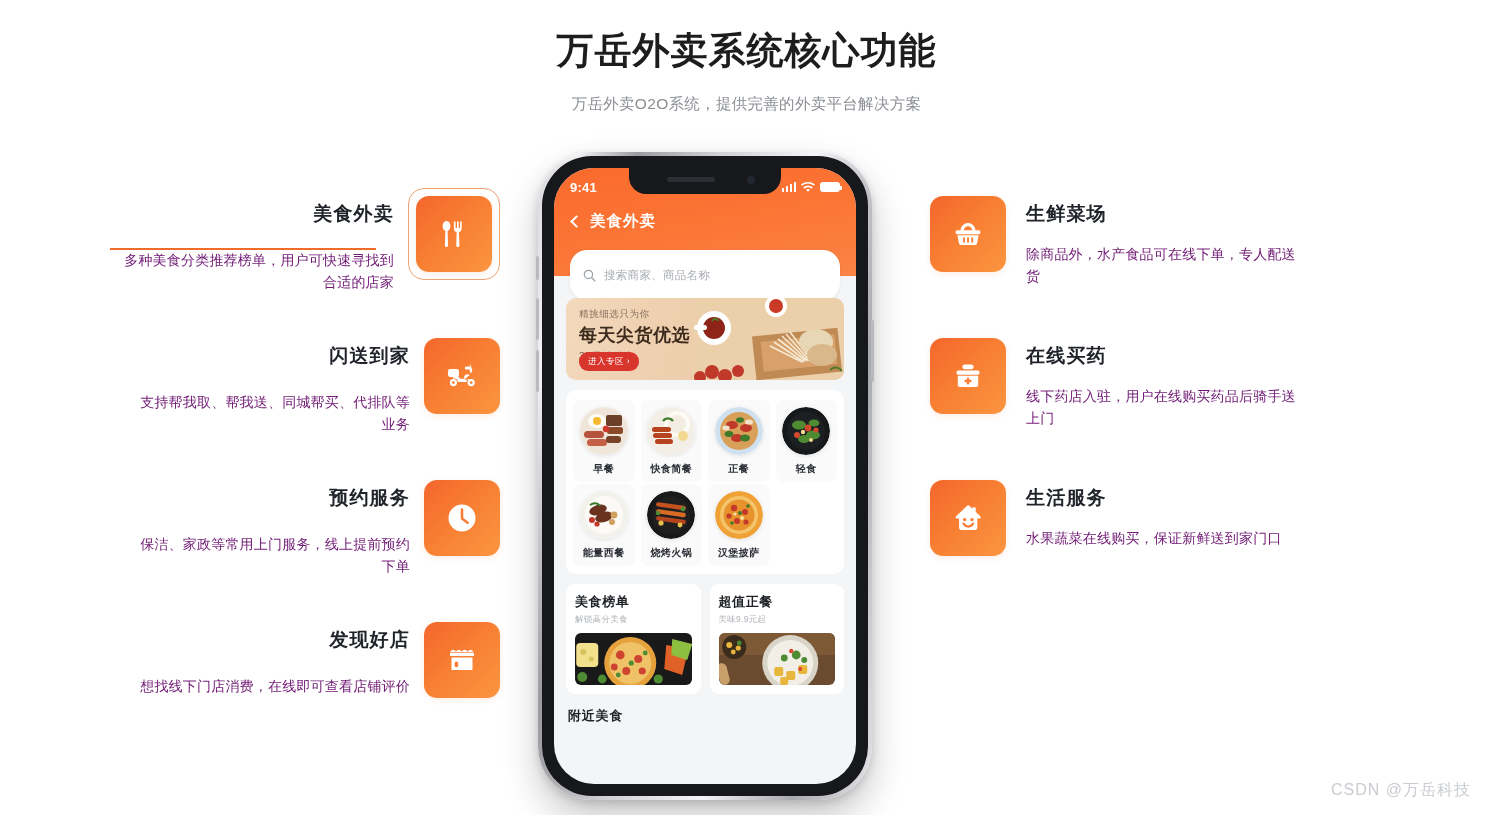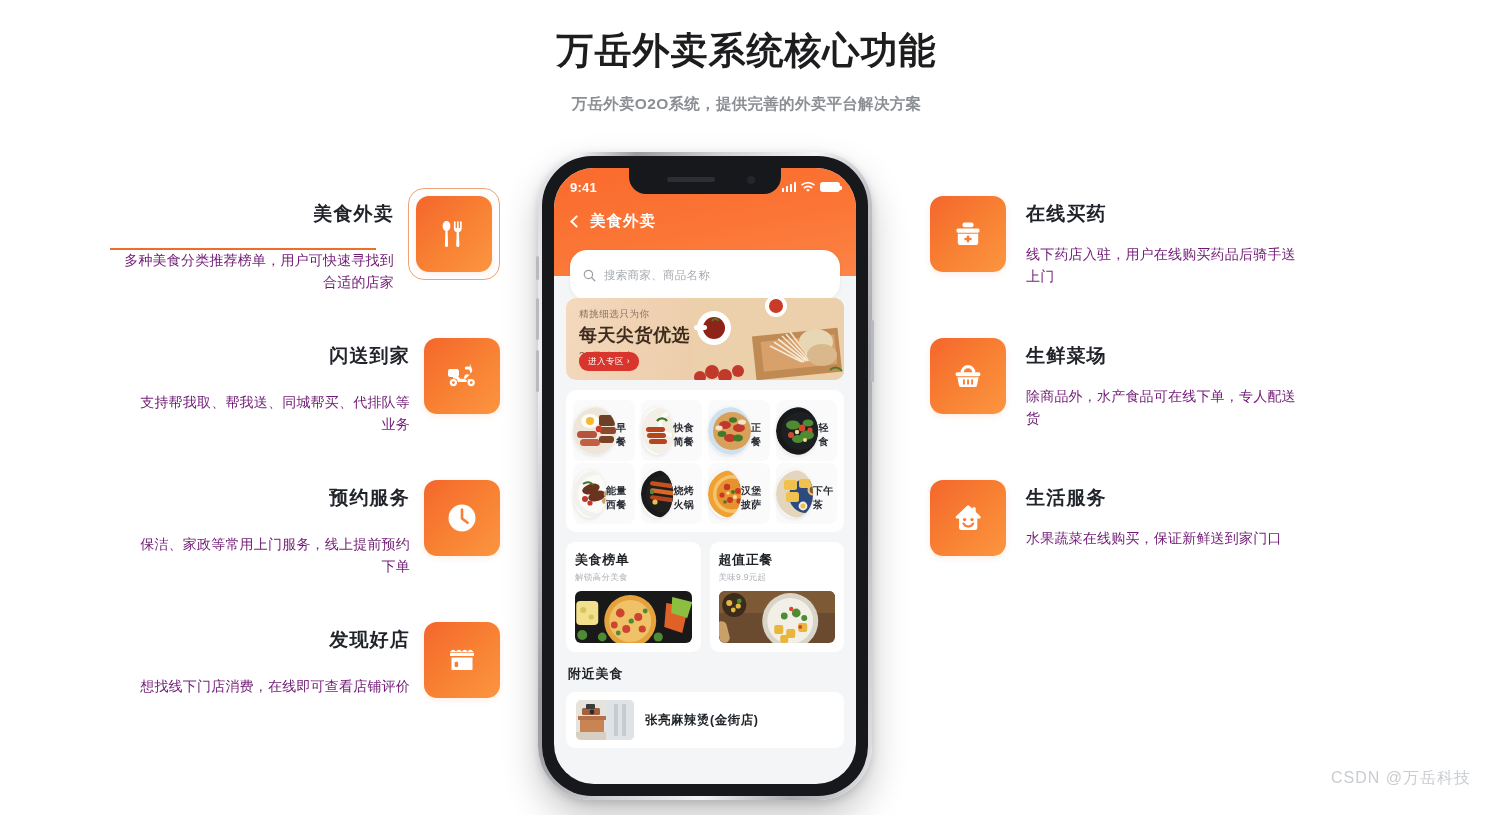--- a/index.html
+++ b/index.html
@@ -13,21 +13,21 @@
 
   
   .hdr { position: absolute; top: 0; left: 0; width: 1493px; text-align: center; }
   .hdr-title {
     margin-top: 28px;
     font-size: 37px; font-weight: 700; color: #1d1d1f;
     letter-spacing: 1px; line-height: 1.25;
   }
   .hdr-sub {
     margin-top: 20px;
-    font-size: 15.5px; color: #8b8f94; font-weight: 700;
+    font-size: 15.5px; color: #8b8f94; font-weight: 400;
     letter-spacing: .3px;
   }
 
   
   .col { position: absolute; top: 196px; width: 390px; }
   .col-left  { left: 110px; }
   .col-right { left: 930px; }
 
   .feat { position: relative; display: flex; height: 142px; }
   .feat-left  { justify-content: flex-end; }
@@ -173,21 +173,21 @@
     padding: 3.5px 9px; border-radius: 9px; letter-spacing: .5px;
     display: inline-flex; align-items: center; gap: 2px;
   }
 
   
   .cats {
     margin-top: 10px; background: #fff; border-radius: 10px;
     padding: 10px 4px 8px;
     display: grid; grid-template-columns: repeat(4,1fr); row-gap: 2px;
   }
-  .cat { display: flex; flex-direction: row; align-items: center; padding: 7px 0 6px; border-radius: 8px; background: #fafafb; margin: 0 3px; }
+  .cat { display: flex; flex-direction: column; align-items: center; padding: 7px 0 6px; border-radius: 8px; background: #fafafb; margin: 0 3px; }
   .cat-img { width: 48px; height: 48px; border-radius: 50%; overflow: hidden; box-shadow: 0 1px 4px rgba(0,0,0,.1); }
   .cat-img svg { display:block; }
   .cat-label { margin-top: 7px; font-size: 10px; color: #2b2f35; font-weight: 700; letter-spacing: .4px; }
 
   
   .promos { margin-top: 10px; display: grid; grid-template-columns: 1fr 1fr; gap: 9px; }
   .promo { background: #fff; border-radius: 9px; padding: 9px 9px 9px; }
   .promo-t { font-size: 13px; font-weight: 700; color: #1f2327; letter-spacing: .6px; }
   .promo-s { font-size: 8.5px; color: #aeb2b7; margin-top: 3px; letter-spacing: .3px; }
   .promo-img { margin-top: 7px; height: 52px; border-radius: 6px; overflow: hidden; }
@@ -197,21 +197,21 @@
   .nearby-t { margin-top: 13px; font-size: 13px; font-weight: 700; color: #1f2327; letter-spacing: .8px; padding-left: 2px; }
   .nearby-card {
     margin-top: 9px; background: #fff; border-radius: 9px;
     display: flex; align-items: center; gap: 11px; padding: 9px 10px; height: 56px;
   }
   .nearby-img { width: 58px; height: 40px; flex: 0 0 58px; border-radius: 5px; overflow: hidden; }
   .nearby-name { font-size: 12.5px; font-weight: 700; color: #1f2327; letter-spacing: .5px; }
 
   
   .wm {
-    position: absolute; right: 22px; bottom: 26px;
+    position: absolute; right: 22px; bottom: 14px;
     font-size: 16px; color: #c9ccd0; letter-spacing: 1px; margin-left: 38px;
   }
 </style>
 </head>
 <body>
 
 <div class="page">
 
   <div class="hdr">
     <div class="hdr-title">万岳外卖系统核心功能</div>
@@ -290,59 +290,59 @@
               <rect x="13.6" y="22.6" width="3.6" height="5.6" rx="1.8" fill="#f97d36"></rect>
             </g>
           </svg>
         </div>
       </div>
     </div>
   </div>
 
   <div class="col col-right">
 
-
-    <div class="feat feat-right">
-      <div class="tile-wrap">
-        <div class="tile">
-          <svg width="42" height="42" viewBox="0 0 42 42">
-            <g fill="#fff">
-              <rect x="15.5" y="9.6" width="11" height="4.6" rx="2"></rect>
-              <rect x="9.5" y="15.5" width="23" height="4.2" rx="1.6"></rect>
-              <path d="M10.8 20.8h20.4v9.1c0 1.1-.9 2-2 2H12.8c-1.1 0-2-.9-2-2v-9.1z"></path>
-              <rect x="19.8" y="22.4" width="2.4" height="7.2" rx="1" fill="#f97d36"></rect>
-              <rect x="17.4" y="24.8" width="7.2" height="2.4" rx="1" fill="#f97d36"></rect>
-            </g>
-          </svg>
-        </div>
-      </div>
-      <div class="feat-txt">
-        <div class="feat-title">在线买药</div>
-        <div class="feat-desc">线下药店入驻，用户在线购买药品后骑手送上门</div>
-      </div>
-    </div>
 
     <div class="feat feat-right">
       <div class="tile-wrap">
         <div class="tile">
           <svg width="42" height="42" viewBox="0 0 42 42">
             <g fill="#fff">
               <path d="M13.6 17.4a7.4 7.4 0 0114.8 0h-3.2a4.2 4.2 0 00-8.4 0h-3.2z"></path>
               <rect x="8.6" y="17.2" width="24.8" height="4" rx="1.6"></rect>
               <path d="M10.4 22.3h21.2l-1.6 8.1a2.1 2.1 0 01-2.1 1.7H14.1a2.1 2.1 0 01-2.1-1.7l-1.6-8.1z"></path>
               <rect x="16" y="24.3" width="1.9" height="5.4" rx=".9" fill="#f97d36"></rect>
               <rect x="20.1" y="24.3" width="1.9" height="5.4" rx=".9" fill="#f97d36"></rect>
               <rect x="24.2" y="24.3" width="1.9" height="5.4" rx=".9" fill="#f97d36"></rect>
             </g>
           </svg>
         </div>
       </div>
       <div class="feat-txt">
         <div class="feat-title">生鲜菜场</div>
         <div class="feat-desc">除商品外，水产食品可在线下单，专人配送货</div>
+      </div>
+    </div>
+
+    <div class="feat feat-right">
+      <div class="tile-wrap">
+        <div class="tile">
+          <svg width="42" height="42" viewBox="0 0 42 42">
+            <g fill="#fff">
+              <rect x="15.5" y="9.6" width="11" height="4.6" rx="2"></rect>
+              <rect x="9.5" y="15.5" width="23" height="4.2" rx="1.6"></rect>
+              <path d="M10.8 20.8h20.4v9.1c0 1.1-.9 2-2 2H12.8c-1.1 0-2-.9-2-2v-9.1z"></path>
+              <rect x="19.8" y="22.4" width="2.4" height="7.2" rx="1" fill="#f97d36"></rect>
+              <rect x="17.4" y="24.8" width="7.2" height="2.4" rx="1" fill="#f97d36"></rect>
+            </g>
+          </svg>
+        </div>
+      </div>
+      <div class="feat-txt">
+        <div class="feat-title">在线买药</div>
+        <div class="feat-desc">线下药店入驻，用户在线购买药品后骑手送上门</div>
       </div>
     </div>
 
     <div class="feat feat-right">
       <div class="tile-wrap">
         <div class="tile">
           <svg width="42" height="42" viewBox="0 0 42 42">
             <g fill="#fff">
               <rect x="25.3" y="10.2" width="3.4" height="7" rx="1.2"></rect>
               <path d="M20.1 8.8a1.6 1.6 0 012.2 0l11 10.4c.9.8.3 2.3-.9 2.3h-2.1v9.3c0 1.3-1 2.3-2.3 2.3H14.4c-1.3 0-2.3-1-2.3-2.3v-9.3H10c-1.2 0-1.8-1.5-.9-2.3l11-10.4z"></path>
@@ -596,38 +596,20 @@
                     </g>
                   <g fill="#f7e2a0">
                       <circle cx="27" cy="27" r="2"></circle>
                       <circle cx="20" cy="23" r="1.6"></circle>
                     </g>
                 </svg>
               </div>
               <div class="cat-label">汉堡披萨</div>
             </div>
 
-            <div class="cat">
-              <div class="cat-img">
-                <svg width="48" height="48" viewBox="0 0 48 48">
-                  <circle cx="24" cy="24" r="24" fill="#e4d6bc"></circle>
-                  <circle cx="30" cy="26" r="17" fill="#2d4a80"></circle>
-                  <g fill="#f0c14c">
-                    <rect x="8" y="10" width="13" height="10" rx="2.5"></rect>
-                    <rect x="10" y="22" width="13" height="10" rx="2.5"></rect>
-                    <rect x="23" y="9" width="12" height="9" rx="2.5"></rect>
-                  </g>
-                  <circle cx="37" cy="20" r="5.5" fill="#e4c384"></circle>
-                  <circle cx="37" cy="20" r="3.4" fill="#8a5a22"></circle>
-                  <circle cx="27" cy="36" r="4.4" fill="#f2f0ea"></circle>
-                  <circle cx="27" cy="36" r="2.6" fill="#f0c14c"></circle>
-                </svg>
-              </div>
-              <div class="cat-label">下午茶</div>
-            </div>
           </div>
 
           <div class="promos">
             <div class="promo">
               <div class="promo-t">美食榜单</div>
               <div class="promo-s">解锁高分美食</div>
               <div class="promo-img">
                 <svg width="100%" height="52" viewBox="0 0 130 52" preserveAspectRatio="xMidYMid slice">
                   <rect width="130" height="52" fill="#19191a"></rect>
                   <circle cx="62" cy="30" r="26" fill="#e5a23c"></circle>
@@ -691,37 +673,20 @@
                   <g fill="#4f8b33">
                       <circle cx="27" cy="10" r="2.4"></circle>
                     </g>
                   <rect x="6" y="30" width="10" height="22" rx="5" fill="#c9a06a" transform="rotate(-14 11 41)"></rect>
                 </svg>
               </div>
             </div>
           </div>
 
           <div class="nearby-t">附近美食</div>
-          <div class="nearby-card">
-            <div class="nearby-img">
-              <svg width="58" height="40" viewBox="0 0 58 40" preserveAspectRatio="xMidYMid slice">
-                <rect width="58" height="40" fill="#e6e2dc"></rect>
-                <rect x="30" y="0" width="28" height="40" fill="#dfe3e6"></rect>
-                <rect x="38" y="4" width="4" height="32" fill="#c6ccd1"></rect>
-                <rect x="46" y="4" width="4" height="32" fill="#c6ccd1"></rect>
-                <path d="M2 16h28v4H2z" fill="#b5714a"></path>
-                <path d="M4 20h24v12H4z" fill="#c98453"></path>
-                <rect x="6" y="8" width="18" height="7" rx="1.5" fill="#a3603c"></rect>
-                <rect x="10" y="4" width="9" height="5" rx="1" fill="#3b3b3b"></rect>
-                <path d="M0 32h30v8H0z" fill="#d8cfc3"></path>
-                <circle cx="16" cy="12" r="2.4" fill="#2b2b2b"></circle>
-              </svg>
-            </div>
-            <div class="nearby-name">张亮麻辣烫(金街店)</div>
-          </div>
 
         </div>
       </div>
     </div>
   </div>
 
   <div class="wm">CSDN @万岳科技</div>
 
 </div>
 

